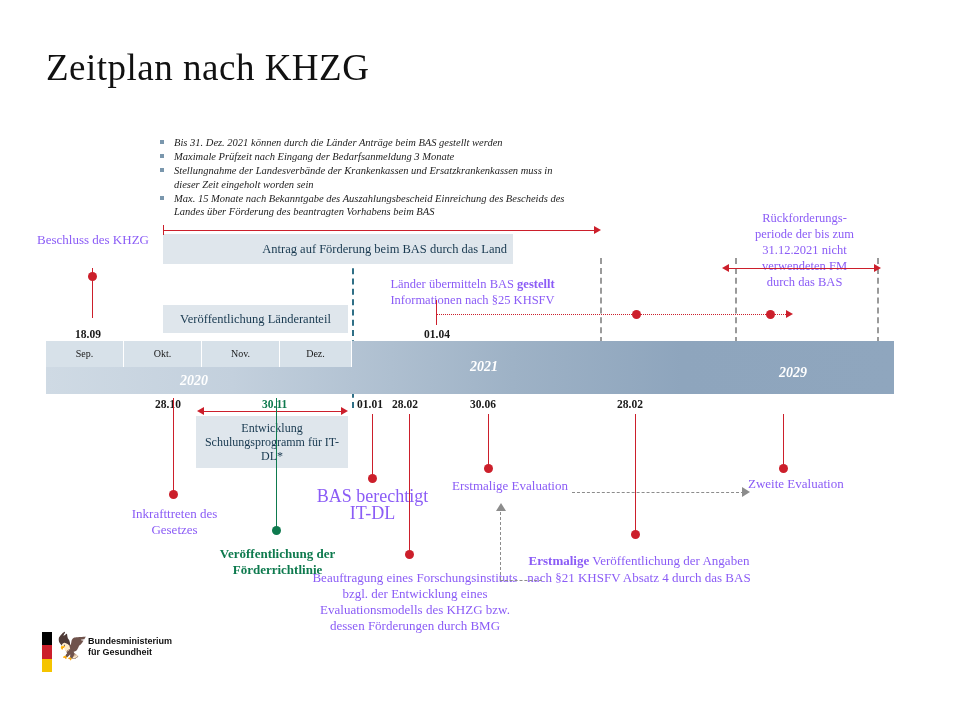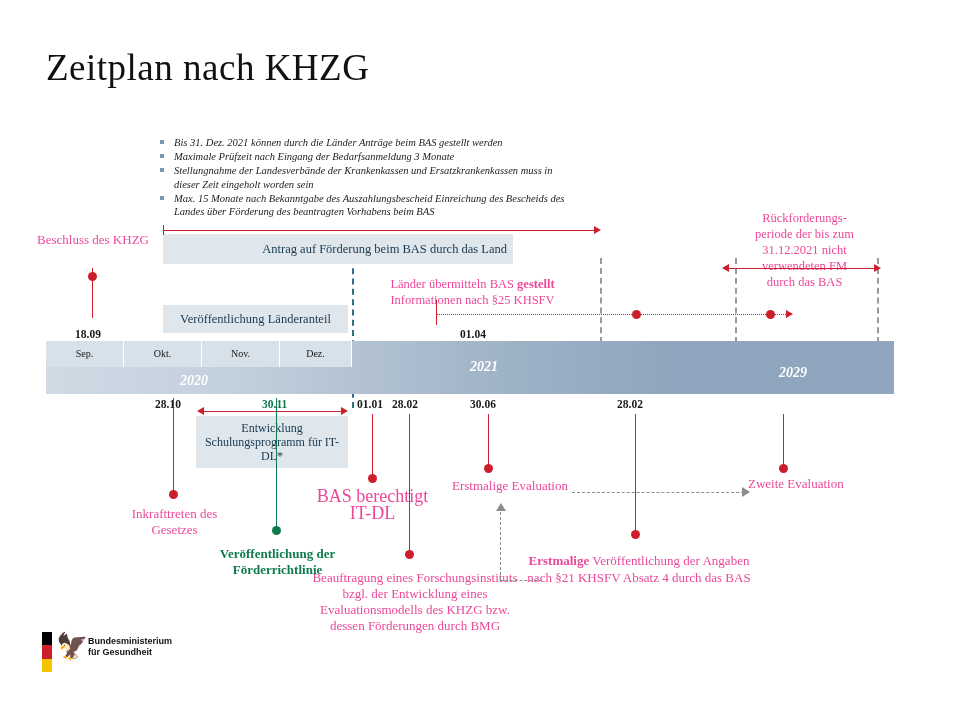--- a/index.html
+++ b/index.html
@@ -93,21 +93,21 @@
     width: 9px; height: 9px;
     border-radius: 50%;
     background: #cc1f2b;
   }
   .dot.green { background: #0e7a4e; }
   .lbl {
     position: absolute;
     text-align: center;
     font-size: 12px;
     line-height: 14px;
-    color: #ec4899;
+    color: #8b5cf6;
   }
   .date-lbl {
     position: absolute;
     font-size: 11.5px;
     font-weight: bold;
     color: #1a1a1a;
   }
   .boxlabel {
     position: absolute;
     background: #dfe6ec;
@@ -250,21 +250,21 @@
     <span>Informationen nach §25 KHSFV</span>
   </div>
 
   <div class="lbl" style="left:28px; top:232px; width:130px; font-size:13px; line-height:16px;">
     <span>Beschluss des KHZG</span>
   </div>
   <div class="vline" style="left:92px; top:268px; height:50px; border-color:#cc1f2b;"></div>
   <div class="dot" style="left:88px; top:272px;"></div>
   <div class="date-lbl" style="left:75px; top:328px;">18.09</div>
 
-  <div class="date-lbl" style="left:424px; top:328px;margin-left:36px;">01.04</div>
+  <div class="date-lbl" style="left:424px; top:328px;">01.04</div>
   <div class="vline" style="left:436px; top:300px; height:25px; border-color:#cc1f2b;"></div>
 
   <div class="arrow-red dotted" style="left:436px; top:314px; width:352px;"></div>
   <div class="dot" style="left:632px; top:310px;"></div>
   <div class="dot" style="left:766px; top:310px;"></div>
   <div class="arrowhead-r" style="left:786px; top:310px;"></div>
 
   <div class="lbl" style="left:712px; top:210px; width:185px; font-size:12.5px; line-height:16px;">
     <span>Rückforderungs-</span><br>
     <span>periode der bis zum</span><br>

